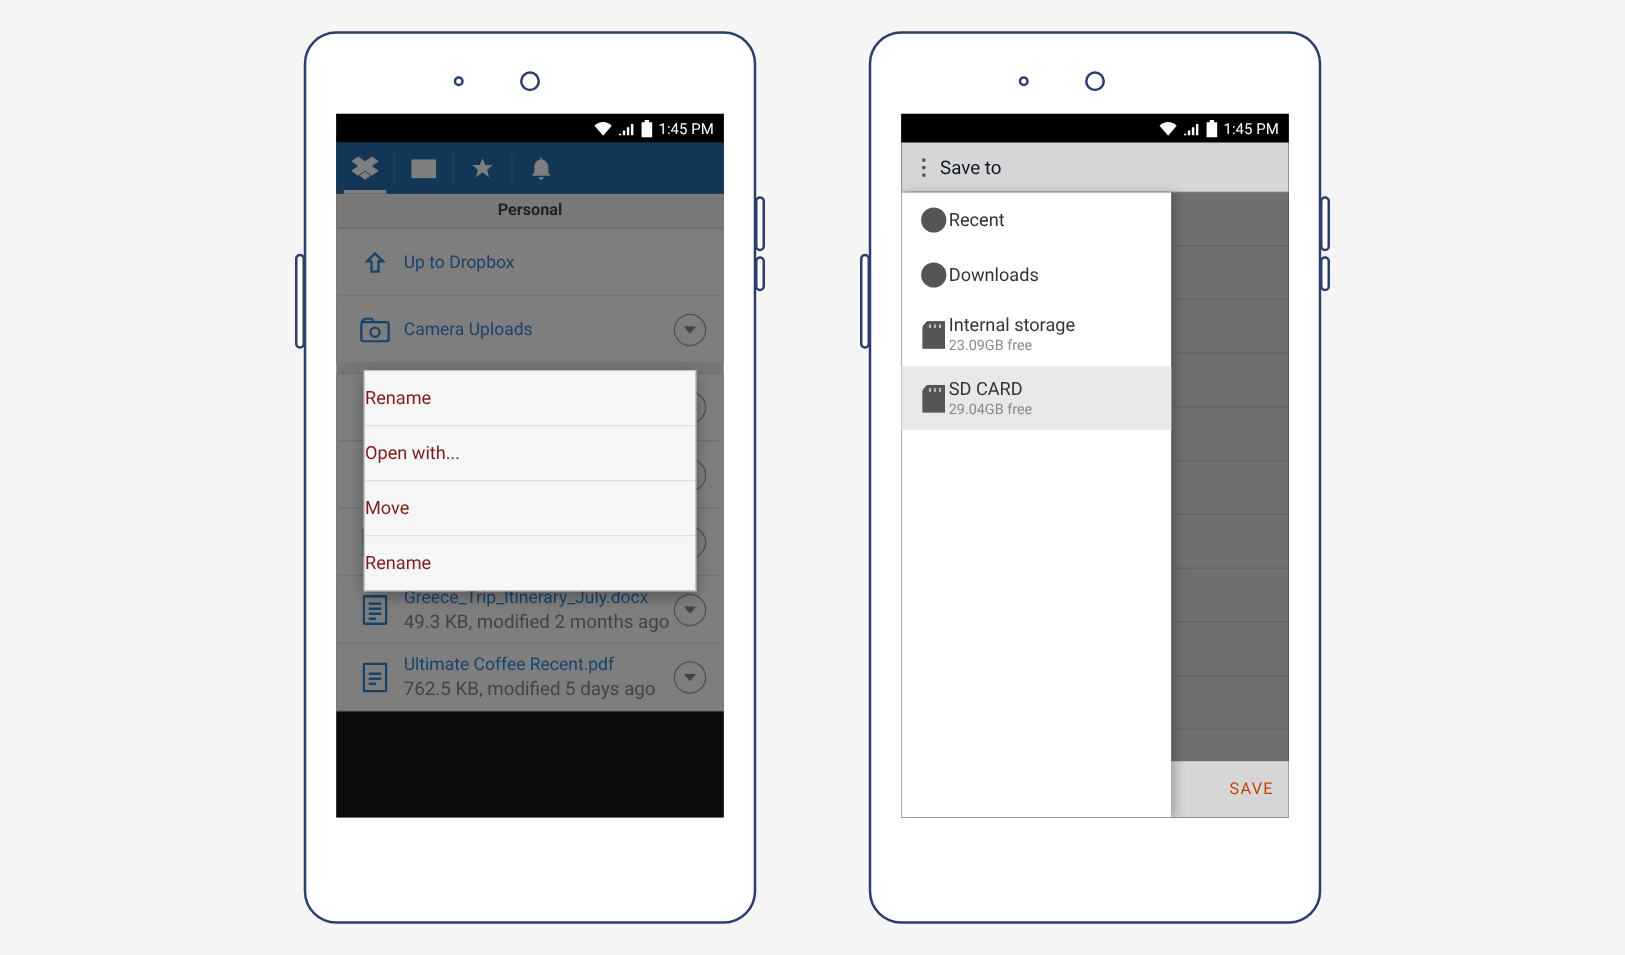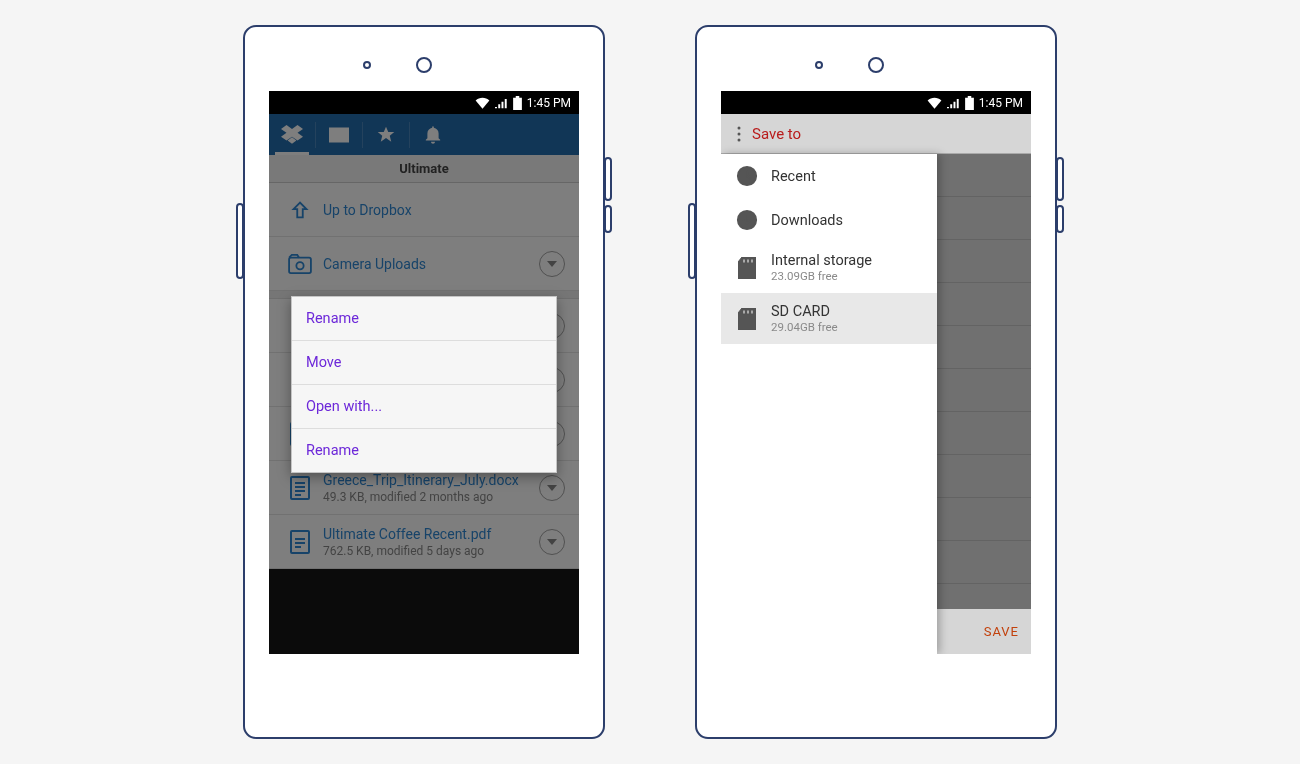--- a/index.html
+++ b/index.html
@@ -1,17 +1,17 @@
 <!DOCTYPE html>
 <html><head>
 <meta charset="utf-8">
 <style>
 *{margin:0;padding:0;box-sizing:border-box;font-family:Roboto,Helvetica,Arial,sans-serif}
 body{background:#f5f5f5;width:1300px;height:764px;display:flex;justify-content:center;align-items:center;gap:90px}
-.phone{width:362px;height:714px;border:2.5px solid #2c3e6b;border-radius:13px;background:#fff;position:relative;display:flex;flex-direction:column;align-items:center}
+.phone{width:362px;height:714px;border:2.5px solid #2c3e6b;border-radius:26px;background:#fff;position:relative;display:flex;flex-direction:column;align-items:center}
 .phone-top{height:64px;width:100%;position:relative}
 .speaker{position:absolute;top:30px;left:50%;transform:translateX(-50%);width:16px;height:16px;border:2px solid #2c3e6b;border-radius:50%}
 .sensor{position:absolute;top:34px;left:118px;width:8px;height:8px;border:2px solid #2c3e6b;border-radius:50%}
 .side-btn{position:absolute;border:2.5px solid #2c3e6b;background:#fff;border-radius:6px}
 .side-r1{right:-9px;top:130px;width:8px;height:44px}
 .side-r2{right:-9px;top:178px;width:8px;height:28px}
 .side-l{left:-9px;top:176px;width:8px;height:76px}
 .screen{width:310px;height:563px;background:#000;margin:0 auto;overflow:hidden;position:relative}
 
 .statusbar{height:23px;background:#000;color:#fff;display:flex;justify-content:flex-end;align-items:center;gap:5px;padding:0 8px;font-size:12px}
@@ -23,36 +23,36 @@
 .tool-sep{width:1px;height:26px;background:rgba(255,255,255,0.18)}
 
 .section-header{height:28px;background:#f3f3f3;display:flex;align-items:center;justify-content:center;font-size:13px;font-weight:bold;color:#333;border-bottom:1px solid #c9c9c9}
 
 .list{background:#fff}
 .row{display:flex;align-items:center;padding:8px 14px;min-height:54px;border-bottom:1px solid #e2e2e2}
 .row-icon{width:34px;display:flex;justify-content:center}
 .row-icon svg{fill:none;stroke:#1b7dd0;stroke-width:2}
 .row-body{flex:1;padding-left:6px}
 .row-title{color:#1b7dd0;font-size:14px}
-.row-sub{color:#7d7d7d;font-size:12px;margin-top:2px}
+.row-sub{color:#7d7d7d;font-size:15px;margin-top:2px}
 .row-chev{width:26px;height:26px;border:1.5px solid #9a9a9a;border-radius:50%;display:flex;align-items:center;justify-content:center}
 .row-chev svg{fill:#7d7d7d}
 
 .dim{position:absolute;top:23px;left:0;right:0;bottom:0;background:rgba(20,20,20,0.55)}
 
 .context-menu{position:absolute;top:205px;left:22px;width:266px;background:#f6f6f6;box-shadow:0 4px 12px rgba(0,0,0,0.35);border:1px solid #c5c5c5}
-.menu-item{padding:13px 14px;font-size:14.5px;color:#6d28d9;border-bottom:1px solid #ddd}
+.menu-item{padding:13px 0;font-size:14.5px;color:#7f1d1d;border-bottom:1px solid #ddd}
 .menu-item:last-child{border-bottom:none}
 
-.save-header{height:40px;background:#d6d6d6;display:flex;align-items:center;padding:0 15px;font-size:15px;color:#b91c1c;border-bottom:1px solid #aaa}
+.save-header{height:40px;background:#d6d6d6;display:flex;align-items:center;padding:0 15px;font-size:15px;color:#0f172a;border-bottom:1px solid #aaa}
 .save-header-icon{margin-right:10px;display:flex}
 
 .drawer-area{display:flex;height:calc(100% - 63px);position:relative}
 .drawer{width:216px;background:#fff;box-shadow:3px 0 8px rgba(0,0,0,0.25);position:relative;z-index:2}
-.drawer-item{display:flex;align-items:center;padding:10px 14px;gap:12px}
+.drawer-item{display:flex;align-items:center;padding:10px 14px;}
 .drawer-item.sel{background:#e8e8e8}
 .drawer-item-icon{width:24px;height:24px;display:flex;align-items:center;justify-content:center}
 .drawer-item-icon svg{fill:#555;stroke:#555}
 .drawer-label{font-size:14.5px;color:#333}
 .drawer-sub{font-size:11.5px;color:#8a8a8a}
 .right-pane{flex:1;background:#707070;position:relative}
 .right-pane .faux-row{height:43px;border-bottom:1px solid #636363}
 .save-btn{position:absolute;bottom:0;right:0;left:0;height:45px;background:#d6d6d6;display:flex;align-items:center;justify-content:flex-end;padding:0 12px;font-size:13px;color:#c2410c;letter-spacing:1px}
 
 .pdf-icon{fill:none;stroke:#cf4949;stroke-width:1.8}
@@ -104,21 +104,21 @@
             </svg>
         </div>
         <div class="tool-sep"></div>
         <div class="tool-icon">
           <svg width="16" height="18" viewBox="0 0 20 22">
               <path d="M10 22c1.4 0 2.5-1.1 2.5-2.5h-5c0 1.4 1.1 2.5 2.5 2.5zM17 15V9c0-3.5-2.5-6.5-6-7V1c0-.6-.4-1-1-1S9 .4 9 1v1C5.5 2.5 3 5.5 3 9v6l-2 2v1h18v-1z"></path>
             </svg>
         </div>
       </div>
 
-      <div class="section-header">Ultimate</div>
+      <div class="section-header">Personal</div>
 
       <div class="list">
         <div class="row">
           <div class="row-icon">
               <svg width="22" height="22" viewBox="0 0 24 24">
                 <path d="M12 4l-7 7h4v9h6v-9h4z"></path>
               </svg>
             </div>
           <div class="row-body">
               <div class="row-title">Up to Dropbox</div>
@@ -215,22 +215,22 @@
               </svg>
             </div>
         </div>
       </div>
     </div>
 
     <div class="dim"></div>
 
     <div class="context-menu">
       <div class="menu-item">Rename</div>
+      <div class="menu-item">Open with...</div>
       <div class="menu-item">Move</div>
-      <div class="menu-item">Open with...</div>
       <div class="menu-item">Rename</div>
     </div>
   </div>
 </div>
 
 <div class="phone">
   <div class="phone-top">
     <div class="sensor"></div>
     <div class="speaker"></div>
   </div>

